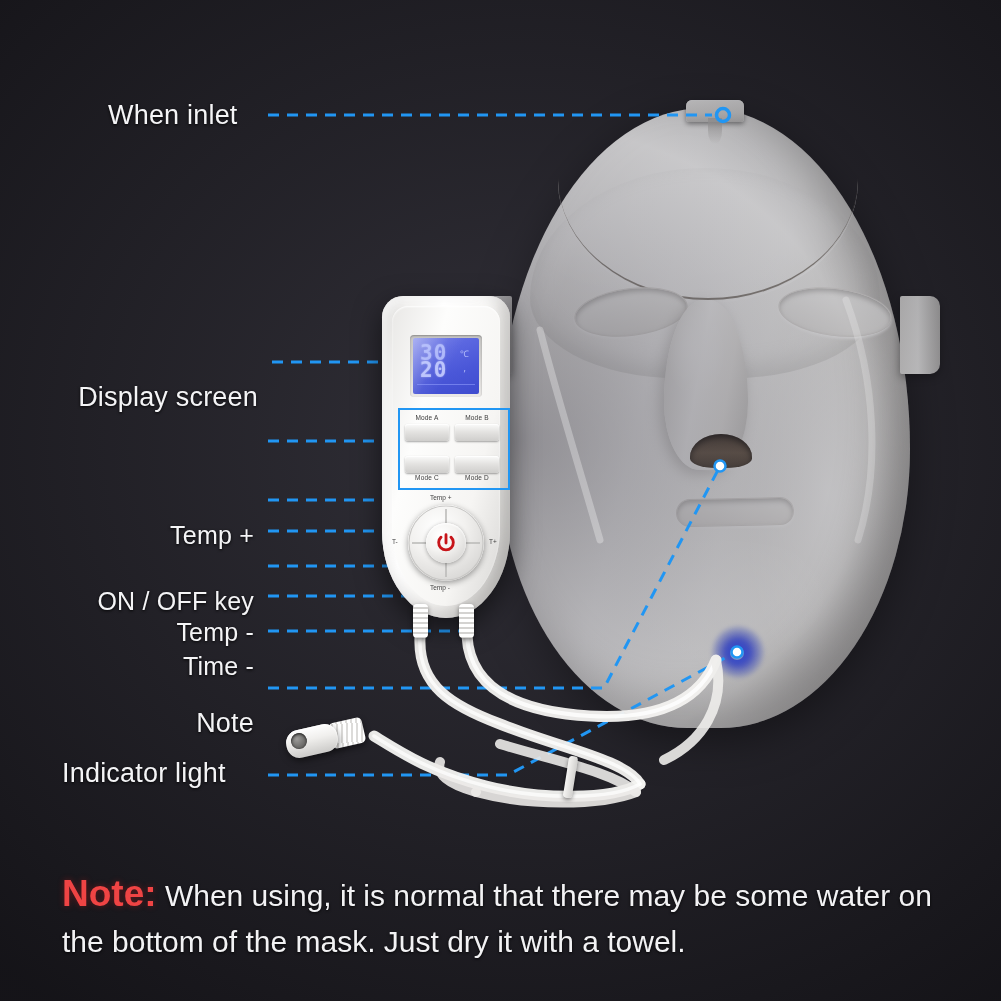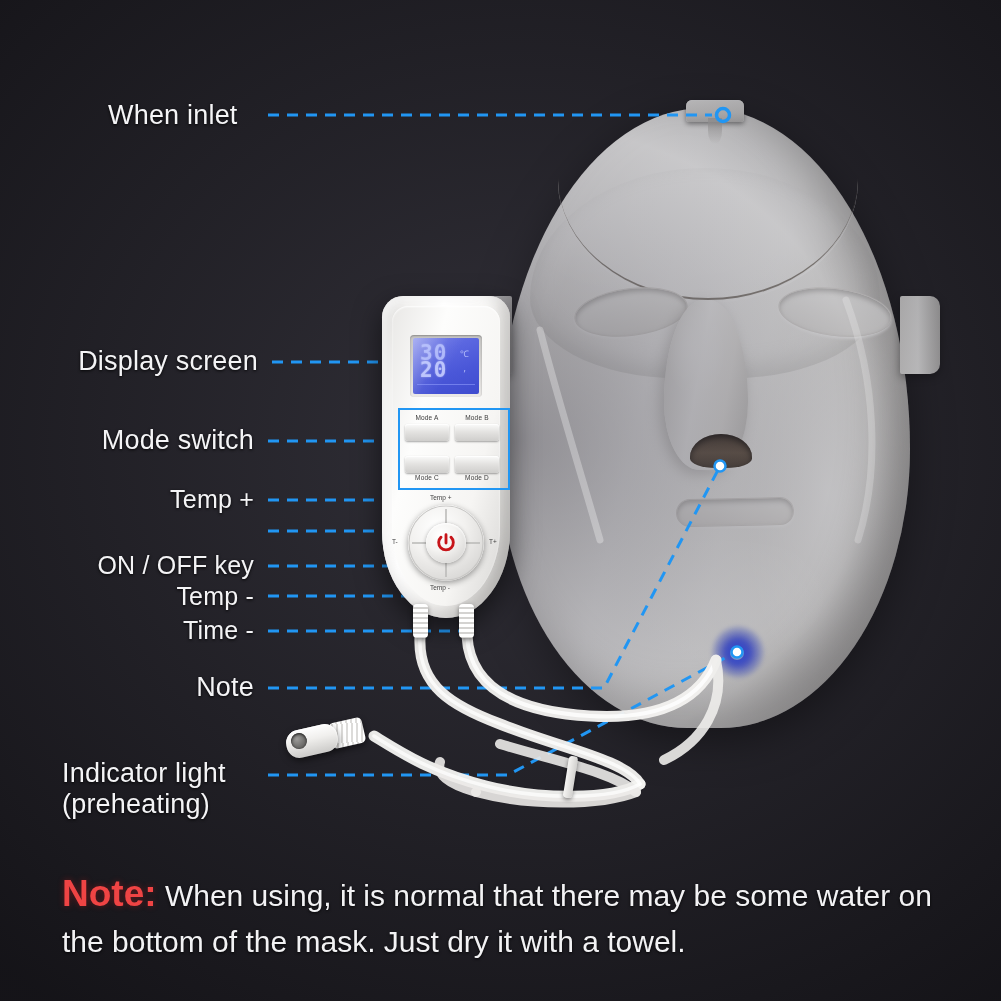--- a/index.html
+++ b/index.html
@@ -27,21 +27,21 @@
 
   
   .label {
     position: absolute;
     color: #f4f4f6;
     font-size: 27px;
     letter-spacing: 0.2px;
     white-space: nowrap;
     text-shadow: 0 1px 3px rgba(0,0,0,0.9);
   }
-  .label.right { text-align: right; }
+  .label.right { text-align: right; margin-top: 36px; }
   .label.small { font-size: 25px; }
   .label .l2 { display: block; }
 
   
   #leaders { position: absolute; inset: 0; }
 
   
   #photo { position: absolute; inset: 0; padding-left: 29px; }
 
   
@@ -538,36 +538,34 @@
       <circle cx="468" cy="539" r="5.5" fill="#ffffff" stroke="#2196f3" stroke-width="2.5"></circle>
       <circle cx="720" cy="466" r="5.5" fill="#ffffff" stroke="#2196f3" stroke-width="2.5"></circle>
       <circle cx="737" cy="652" r="5.5" fill="#ffffff" stroke="#2196f3" stroke-width="2.5"></circle>
     </g>
   </svg>
 
   <div class="label" style="left:108px; top:100px;">When inlet</div>
 
   <div class="label right" style="left:0; width:258px; top:346px;">Display screen</div>
 
-  <div class="label right" style="left:0; width:254px; top:425px;">Mode switch</div>
 
   <div class="label right small" style="left:0; width:254px; top:485px;">Temp +</div>
 
 
   <div class="label right small" style="left:0; width:254px; top:551px;">ON / OFF key</div>
 
   <div class="label right small" style="left:0; width:254px; top:582px;">Temp -</div>
 
   <div class="label right small" style="left:0; width:254px; top:616px;">Time -</div>
 
   <div class="label right" style="left:0; width:254px; top:672px;">Note</div>
 
   <div class="label" style="left:62px; top:758px;">
     <span>Indicator light</span>
-    <span class="l2">(preheating)</span>
   </div>
 
   <div id="note">
     <span class="kw">Note:</span>
     <span>When using, it is normal that there may be some water on the bottom of the mask. Just dry it with a towel.</span>
   </div>
 
 </div>
 
 </body></html>

